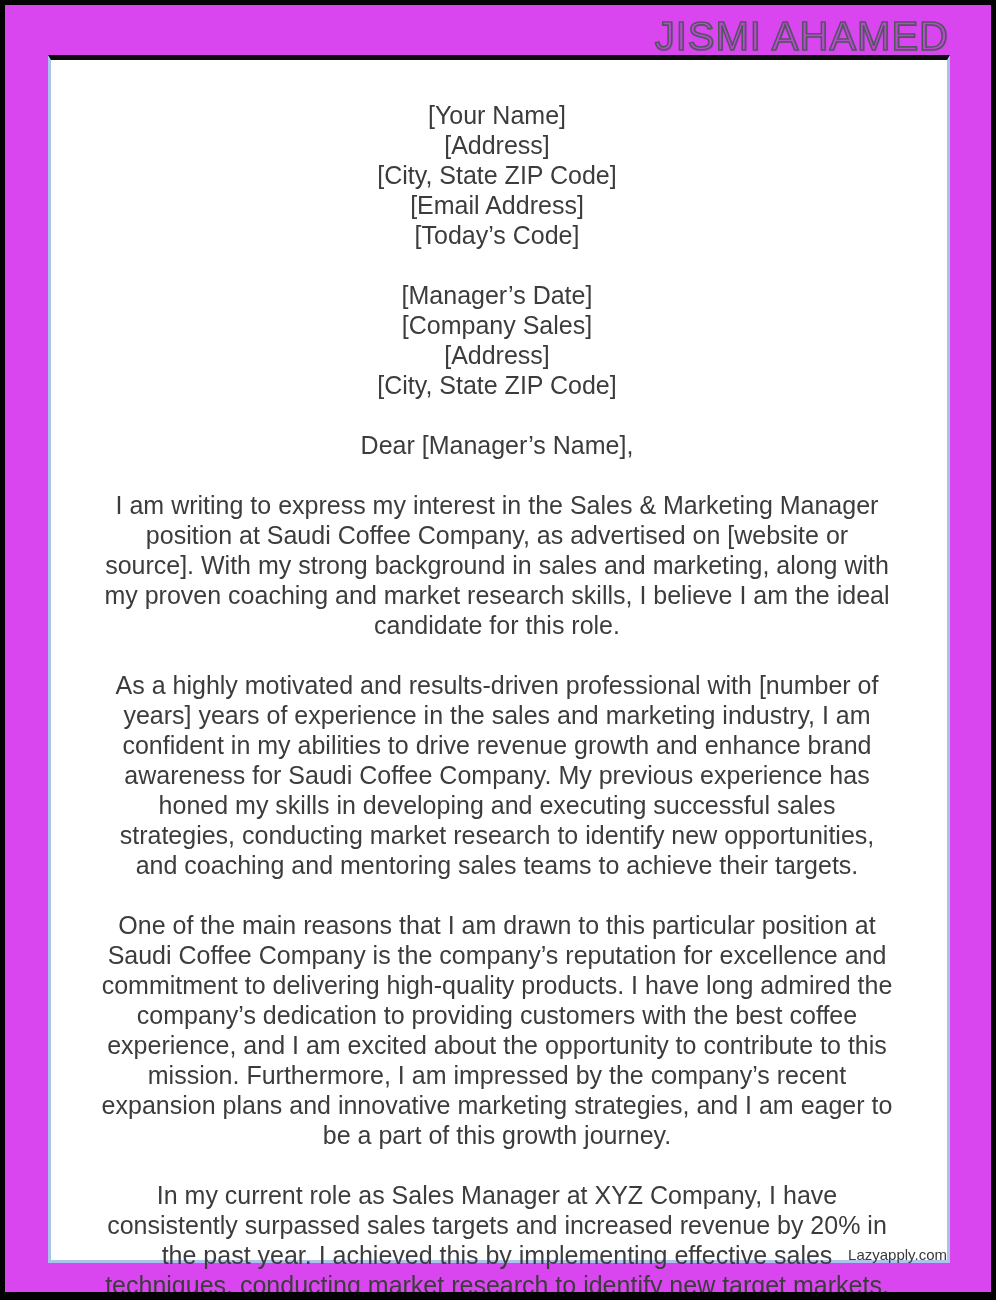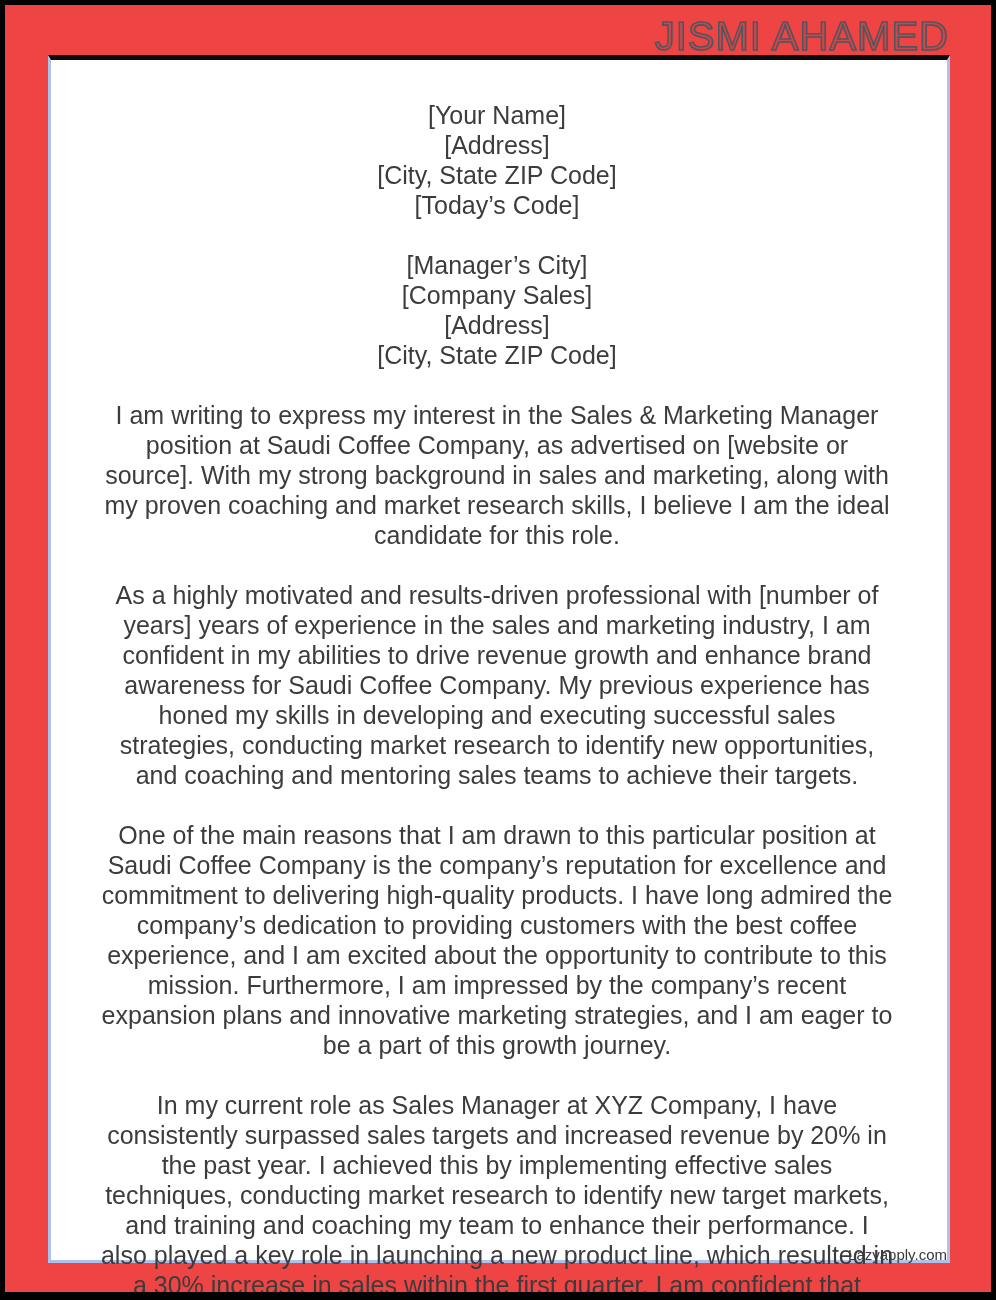--- a/index.html
+++ b/index.html
@@ -7,21 +7,21 @@
     padding: 0;
     background: #000;
   }
   .frame {
     position: relative;
     width: 996px;
     height: 1300px;
     box-sizing: border-box;
     border: 5px solid #020202;
     border-bottom-width: 8px;
-    background: #ef4444;
+    background: #d946ef;
     font-family: "Liberation Sans", sans-serif;
     overflow: hidden;
   }
   .header {
     position: absolute;
     top: 0;
     left: 0;
     right: 0;
     height: 50px;
     display: flex;
@@ -87,30 +87,32 @@
     <div class="brand">JISMI AHAMED</div>
   </div>
 
   <div class="page">
     <div class="letter">
 
       <div class="block">
         <div class="line">[Your Name]</div>
         <div class="line">[Address]</div>
         <div class="line">[City, State ZIP Code]</div>
+        <div class="line">[Email Address]</div>
         <div class="line">[Today’s Code]</div>
       </div>
 
       <div class="block">
-        <div class="line">[Manager’s City]</div>
+        <div class="line">[Manager’s Date]</div>
         <div class="line">[Company Sales]</div>
         <div class="line">[Address]</div>
         <div class="line">[City, State ZIP Code]</div>
       </div>
 
+      <div class="block">Dear [Manager’s Name],</div>
 
       <p class="para">I am writing to express my interest in the Sales &amp; Marketing Manager position at Saudi Coffee Company, as advertised on [website or source]. With my strong background in sales and marketing, along with my proven coaching and market research skills, I believe I am the ideal candidate for this role.</p>
       <p class="para">As a highly motivated and results-driven professional with [number of years] years of experience in the sales and marketing industry, I am confident in my abilities to drive revenue growth and enhance brand awareness for Saudi Coffee Company. My previous experience has honed my skills in developing and executing successful sales strategies, conducting market research to identify new opportunities, and coaching and mentoring sales teams to achieve their targets.</p>
       <p class="para">One of the main reasons that I am drawn to this particular position at Saudi Coffee Company is the company’s reputation for excellence and commitment to delivering high-quality products. I have long admired the company’s dedication to providing customers with the best coffee experience, and I am excited about the opportunity to contribute to this mission. Furthermore, I am impressed by the company’s recent expansion plans and innovative marketing strategies, and I am eager to be a part of this growth journey.</p>
       <p class="para">In my current role as Sales Manager at XYZ Company, I have consistently surpassed sales targets and increased revenue by 20% in the past year. I achieved this by implementing effective sales techniques, conducting market research to identify new target markets, and training and coaching my team to enhance their performance. I also played a key role in launching a new product line, which resulted in a 30% increase in sales within the first quarter. I am confident that these skills and experiences make me a strong fit for the Sales &amp; Marketing Manager position at Saudi Coffee Company.</p>
 
     </div>
   </div>
 
   <div class="watermark">Lazyapply.com</div>

